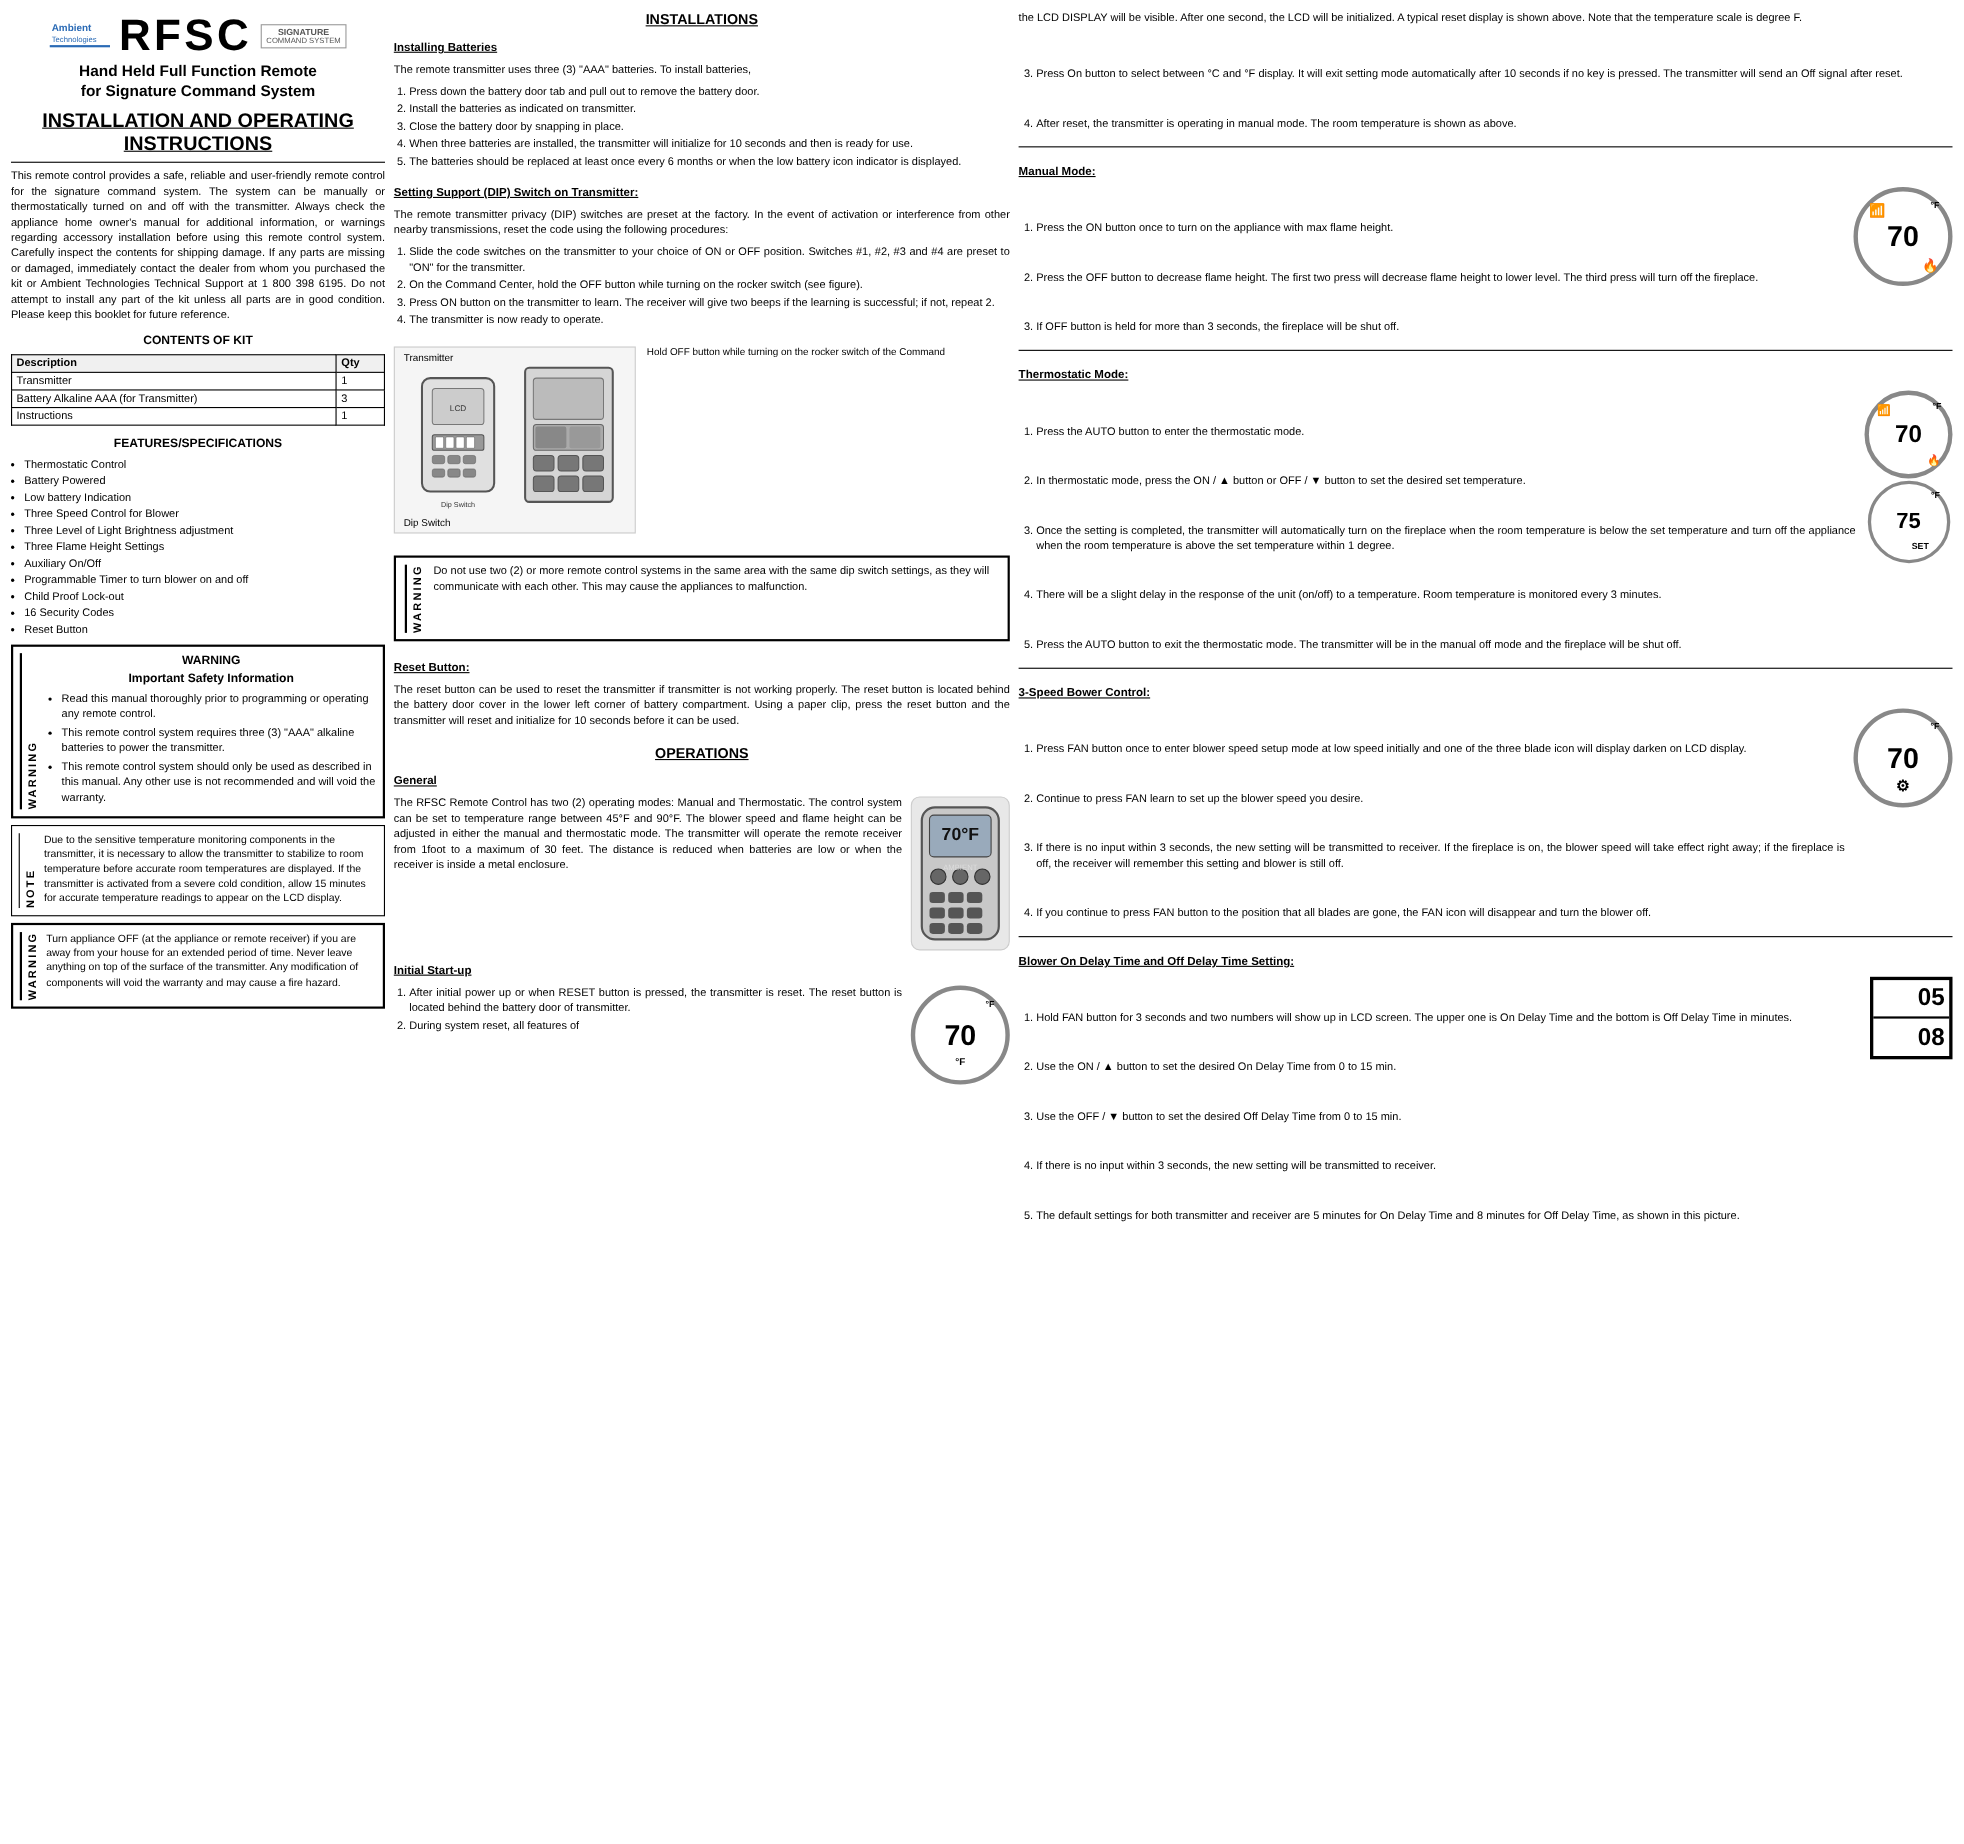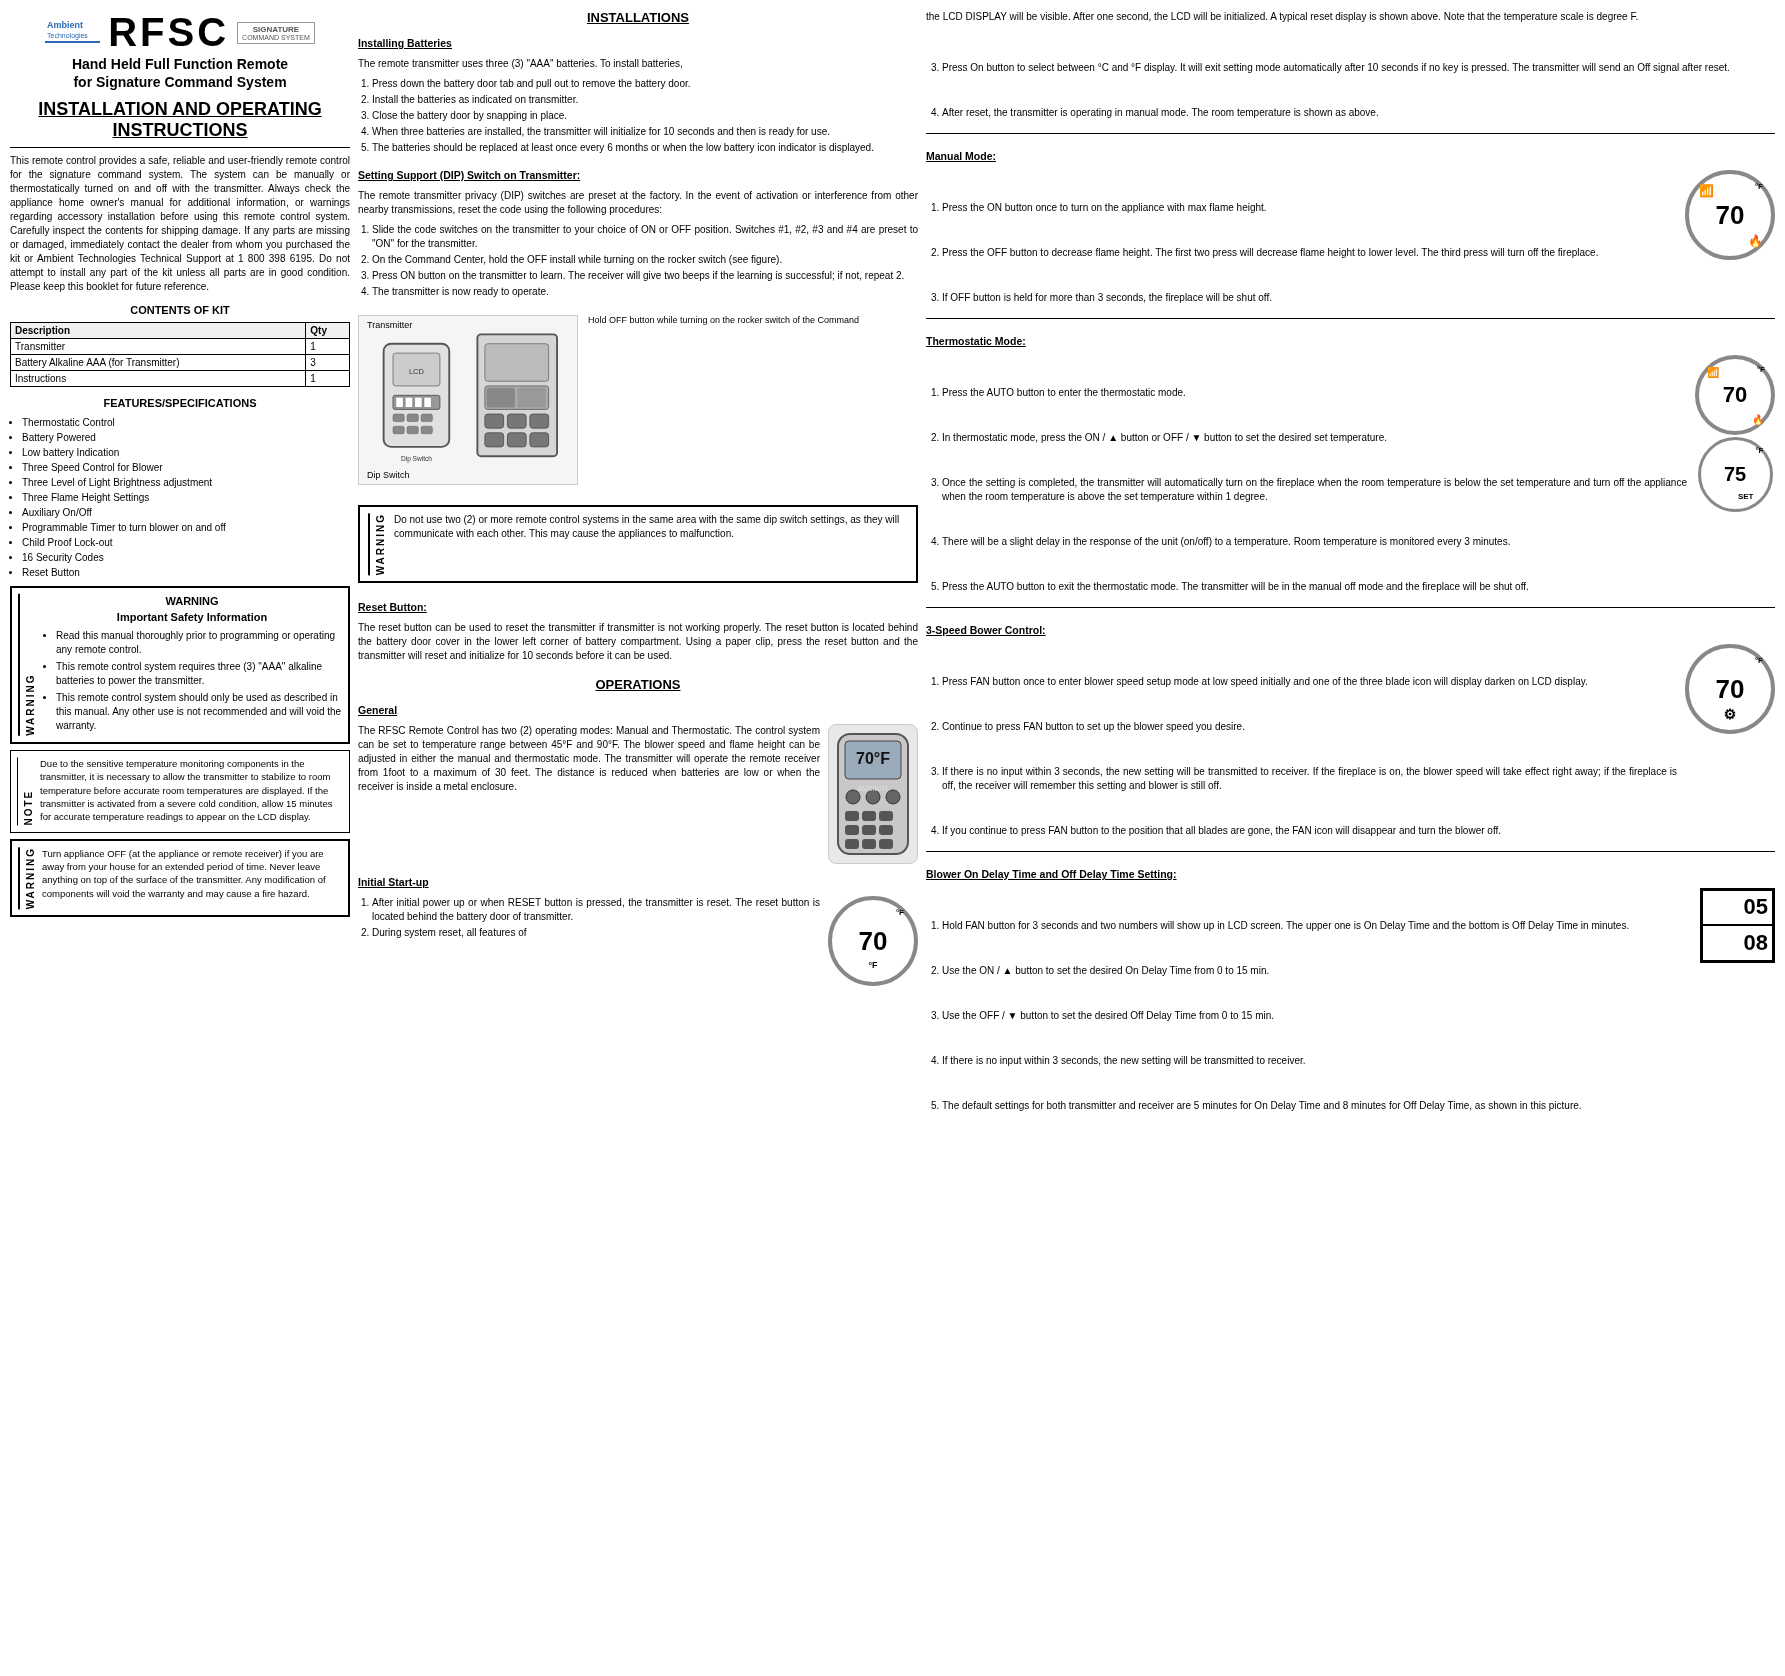--- a/index.html
+++ b/index.html
@@ -510,21 +510,21 @@
         <li>Install the batteries as indicated on transmitter.</li>
         <li>Close the battery door by snapping in place.</li>
         <li>When three batteries are installed, the transmitter will initialize for 10 seconds and then is ready for use.</li>
         <li>The batteries should be replaced at least once every 6 months or when the low battery icon indicator is displayed.</li>
       </ol>
 
     <div class="subsection-title">Setting Support (DIP) Switch on Transmitter:</div>
     <div class="body-text">The remote transmitter privacy (DIP) switches are preset at the factory. In the event of activation or interference from other nearby transmissions, reset the code using the following procedures:</div>
     <ol class="numbered-list" id="dip-list" style="list-style-type:decimal;">
         <li>Slide the code switches on the transmitter to your choice of ON or OFF position. Switches #1, #2, #3 and #4 are preset to "ON" for the transmitter.</li>
-        <li>On the Command Center, hold the OFF install while turning on the rocker switch (see figure).</li>
+        <li>On the Command Center, hold the OFF button while turning on the rocker switch (see figure).</li>
         <li>Press ON button on the transmitter to learn. The receiver will give two beeps if the learning is successful; if not, repeat 2.</li>
         <li>The transmitter is now ready to operate.</li>
       </ol>
 
     <div class="transmitter-area">
       <div class="transmitter-img">
         <span class="transmitter-label">Transmitter</span>
 
         <svg class="transmitter-svg" viewBox="0 0 200 160">
 
@@ -679,21 +679,21 @@
         </div>
       </div>
     </div>
 
     <hr class="divider">
 
     <div class="subsection-title">3-Speed Bower Control:</div>
     <div class="section-with-display">
       <ol class="right-numbered" id="fan-list" style="list-style-type:decimal;flex:1;">
           <li>Press FAN button once to enter blower speed setup mode at low speed initially and one of the three blade icon will display darken on LCD display.</li>
-          <li>Continue to press FAN button to set up the blower speed you desire.</li>
+          <li>Continue to press FAN learn to set up the blower speed you desire.</li>
           <li>If there is no input within 3 seconds, the new setting will be transmitted to receiver. If the fireplace is on, the blower speed will take effect right away; if the fireplace is off, the receiver will remember this setting and blower is still off.</li>
           <li>If you continue to press FAN button to the position that all blades are gone, the FAN icon will disappear and turn the blower off.</li>
         </ol>
       <div class="fan-display">
         <span style="font-size:8px;position:absolute;top:8px;right:8px;">°F</span>
         <span style="font-size:26px;font-weight:bold;">70</span>
 
         <span style="position:absolute;bottom:8px;font-size:14px;">⚙</span>
       </div>
     </div>

